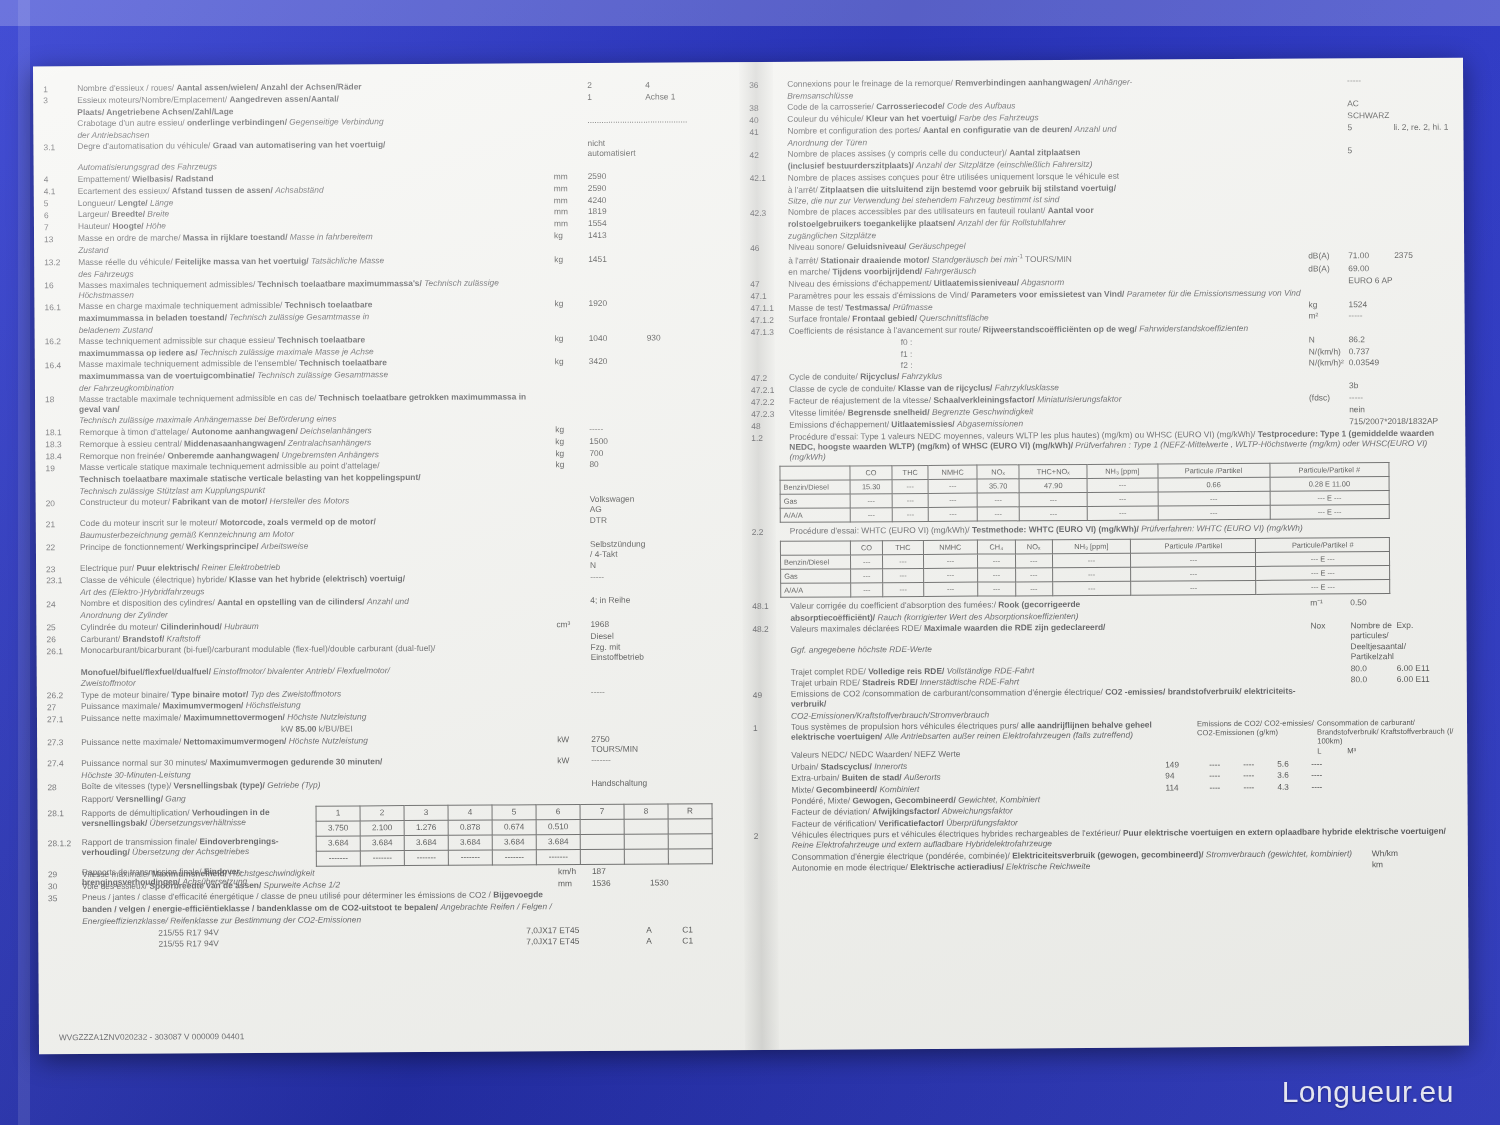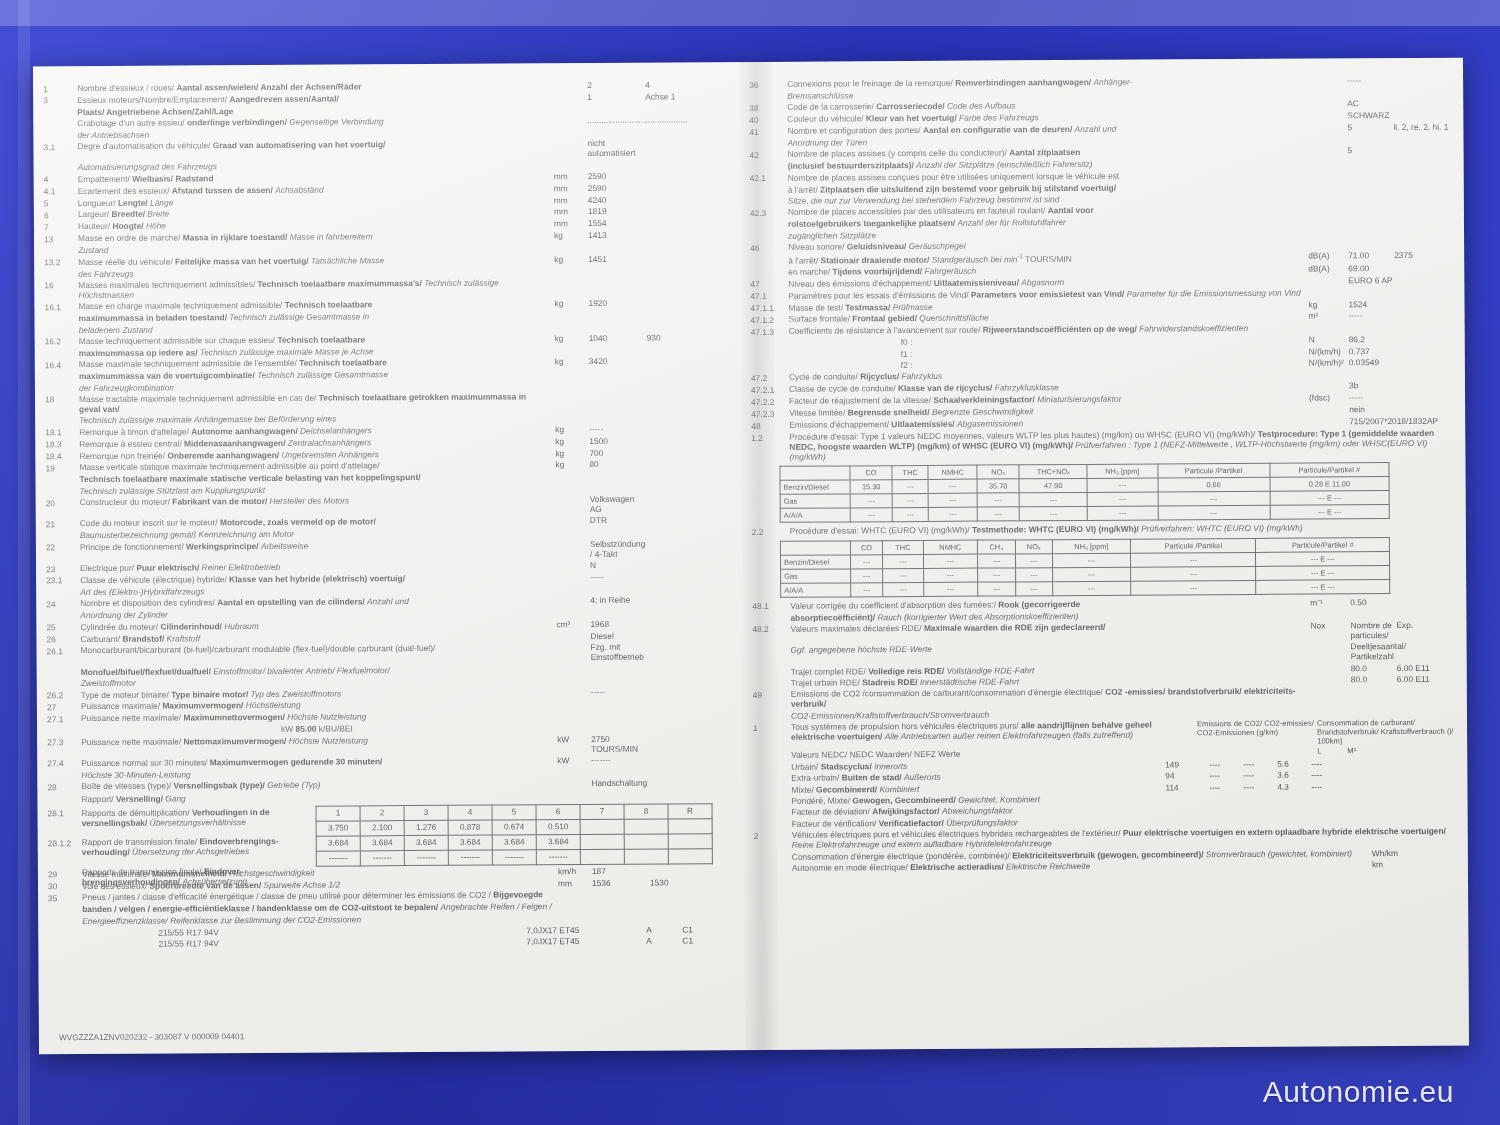--- a/index.html
+++ b/index.html
@@ -1072,13 +1072,13 @@
             <div class="unit">km</div>
             <div class="v1"></div>
           </div>
         </div>
     </div>
   </div>
 
   <div class="footer">WVGZZZA1ZNV020232 - 303087 V 000009   04401</div>
 </div>
 
-<div class="wm">Autonomie.eu</div>
+<div class="wm">Longueur.eu</div>
 
 </body></html>

